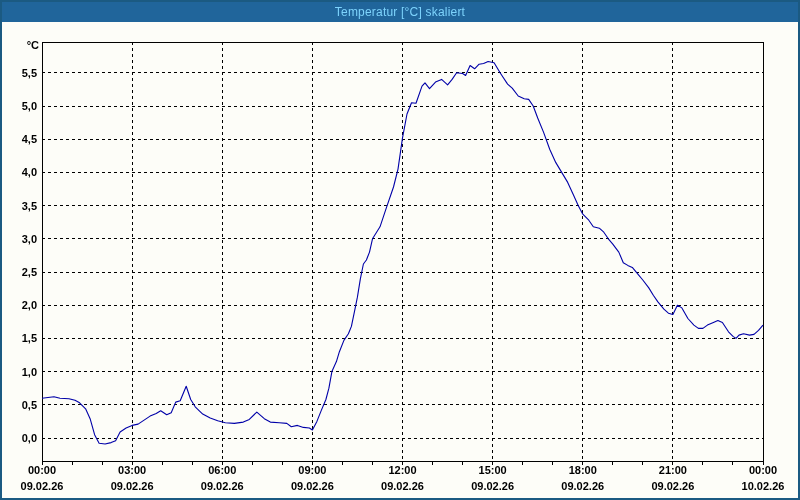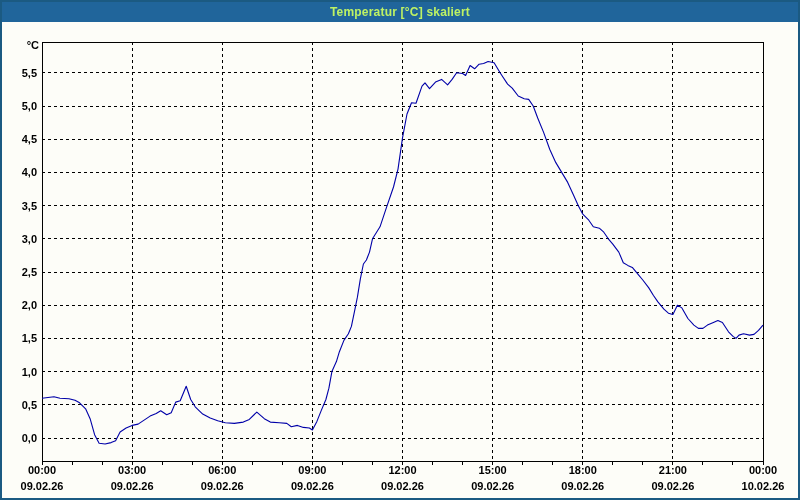--- a/index.html
+++ b/index.html
@@ -12,23 +12,23 @@
     font-family:"Liberation Sans", sans-serif;
     overflow:hidden;
   }
   .titlebar{
     position:absolute;left:0;top:0;right:0;
     height:20px;
     background:#20659b;
     display:flex;align-items:center;justify-content:center;
   }
   .titlebar .title{
-    color:#bef264;
+    color:#7dd3fc;
     font-size:12px;
-    font-weight:bold;
+    font-weight:normal;
     letter-spacing:.2px;
     white-space:nowrap;
   }
   svg.chart{position:absolute;left:0;top:0;}
   svg.chart text{
     font-family:"Liberation Sans", sans-serif;
     font-size:11px;
     font-weight:bold;
     fill:#000000;
   }

